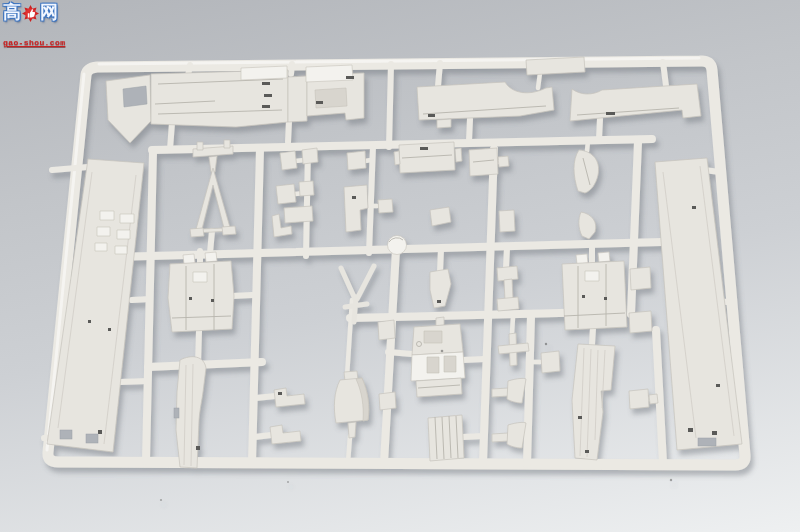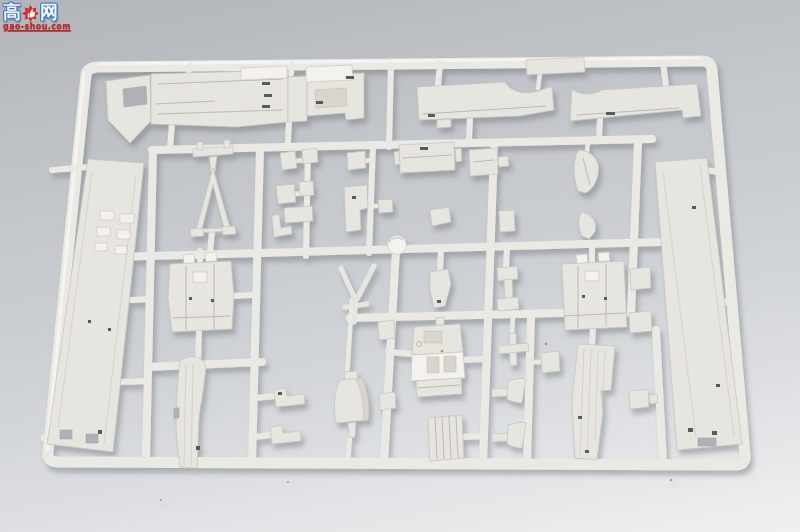--- a/index.html
+++ b/index.html
@@ -34,23 +34,24 @@
     font-size:18px;font-weight:bold;line-height:20px;color:var(--wm-white);
     text-shadow:-1px -1px 0 var(--wm-blue),1px -1px 0 var(--wm-blue),-1px 1px 0 var(--wm-blue),1px 1px 0 var(--wm-blue),1px 2px 2px rgba(30,60,110,.6);
     letter-spacing:0;
   }
   .wm-emblem{width:17px;height:17px;display:inline-block;position:relative;top:1px;}
   .wm-emblem svg{position:static;}
   .wm-burst{fill:var(--wm-red);}
   .wm-burst-core{fill:#e03030;}
   .wm-thumb{fill:#ffffff;}
   .wm-domain{
-    margin-top:0;font-size:8px;font-weight:bold;color:var(--wm-red);
+    margin-top:16px;font-size:8px;font-weight:bold;color:var(--wm-red);
     letter-spacing:.4px;text-decoration:underline;white-space:nowrap;
     text-shadow:0 1px 1px rgba(90,0,0,.5);
+    font-family:Liberation Mono, monospace;
   }
 </style>
 </head>
 <body>
 
 <div class="photo">
   <svg width="800" height="532" viewBox="0 0 800 532">
     <defs>
       <filter id="ds" x="-6%" y="-6%" width="114%" height="114%">
         <feDropShadow dx="3" dy="5" stdDeviation="2.5" flood-color="#6f757d" flood-opacity="0.45"></feDropShadow>

